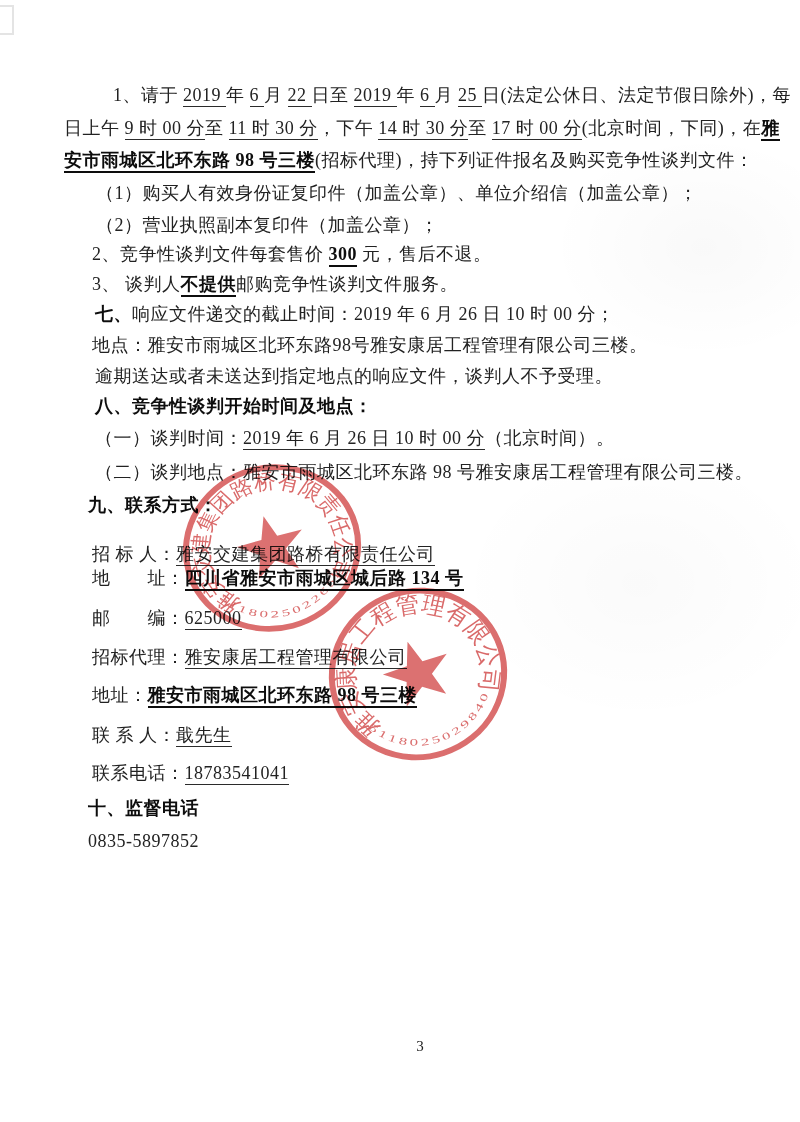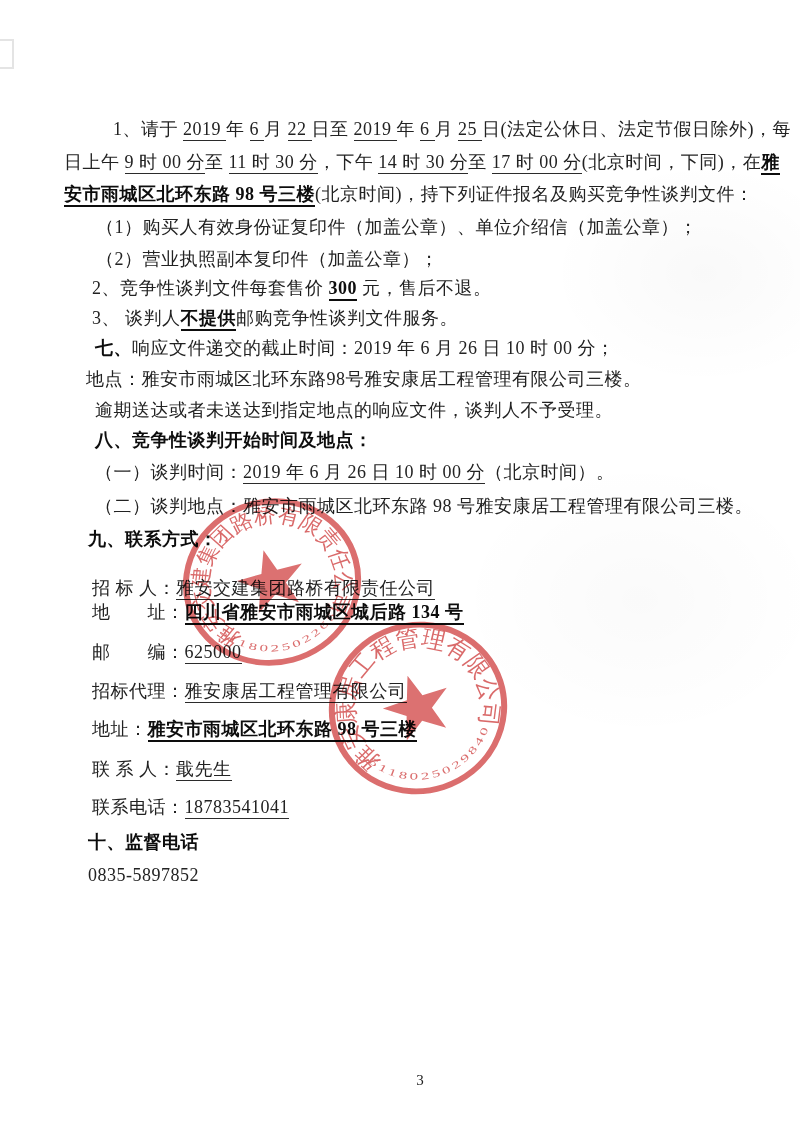--- a/index.html
+++ b/index.html
@@ -8,21 +8,20 @@
     background:#ffffff;
     font-family:"Liberation Serif","DejaVu Serif",serif;
     position:relative;overflow:hidden;
   }
   .page{
     position:absolute;inset:0;
     background:
       radial-gradient(220px 160px at 88% 22%, rgba(0,0,0,0.022), rgba(0,0,0,0) 70%),
       radial-gradient(260px 200px at 80% 52%, rgba(0,0,0,0.018), rgba(0,0,0,0) 70%),
       #ffffff;
-    margin-top: 34px;
   }
   .line{
     position:absolute;
     font-size:18px;line-height:26px;
     color:#222;letter-spacing:0.5px;
     white-space:pre;
   }
   .line .b{font-weight:bold;color:#0d0d0d;}
   .line .u{border-bottom:1.4px solid #2b2b2b;padding-bottom:1px;}
   .line .b.u{border-bottom-width:2px;border-bottom-color:#0d0d0d;}
@@ -45,27 +44,27 @@
 </style>
 </head>
 <body>
 
 <div class="page">
   <div class="artifact"></div>
 
   <div>
       <div class="line" style="left: 113px; top: 82px;"><span>1、请于 </span><span class="u">2019 </span><span>年 </span><span class="u">6 </span><span>月 </span><span class="u">22 </span><span>日至 </span><span class="u">2019 </span><span>年 </span><span class="u">6 </span><span>月 </span><span class="u">25 </span><span>日(法定公休日、法定节假日除外)，每</span></div>
       <div class="line" style="left: 64px; top: 115px; text-align: right;"><span>日上午 </span><span class="u">9 时 00 分</span><span>至 </span><span class="u">11 时 30 分</span><span>，下午 </span><span class="u">14 时 30 分</span><span>至 </span><span class="u">17 时 00 分</span><span>(北京时间，下同)，在</span><span class="b u">雅</span></div>
-      <div class="line" style="left: 64px; top: 147px;"><span class="b u">安市雨城区北环东路 98 号三楼</span><span>(北京时间)，持下列证件报名及购买竞争性谈判文件：</span></div>
+      <div class="line" style="left: 64px; top: 147px;"><span class="b u">安市雨城区北环东路 98 号三楼</span><span>(招标代理)，持下列证件报名及购买竞争性谈判文件：</span></div>
       <div class="line" style="left: 96px; top: 180px;"><span>（1）购买人有效身份证复印件（加盖公章）、单位介绍信（加盖公章）；</span></div>
       <div class="line" style="left: 96px; top: 212px;"><span>（2）营业执照副本复印件（加盖公章）；</span></div>
       <div class="line" style="left: 92px; top: 241px;"><span>2、竞争性谈判文件每套售价 </span><span class="b u">300</span><span> 元，售后不退。</span></div>
       <div class="line" style="left: 92px; top: 271px; text-align: center;"><span>3、 谈判人</span><span class="b u">不提供</span><span>邮购竞争性谈判文件服务。</span></div>
       <div class="line" style="left: 95px; top: 301px;"><span class="b">七、</span><span>响应文件递交的截止时间：2019 年 6 月 26 日 10 时 00 分；</span></div>
-      <div class="line" style="left: 86px; top: 332px; text-align: center;"><span>地点：雅安市雨城区北环东路98号雅安康居工程管理有限公司三楼。</span></div>
+      <div class="line" style="left: 92px; top: 332px; text-align: center;"><span>地点：雅安市雨城区北环东路98号雅安康居工程管理有限公司三楼。</span></div>
       <div class="line" style="left: 95px; top: 363px; text-align: center;"><span>逾期送达或者未送达到指定地点的响应文件，谈判人不予受理。</span></div>
       <div class="line" style="left: 95px; top: 393px;"><span class="b">八、竞争性谈判开始时间及地点：</span></div>
       <div class="line" style="left: 95px; top: 425px; text-align: right;"><span>（一）谈判时间：</span><span class="u">2019 年 6 月 26 日 10 时 00 分</span><span>（北京时间）。</span></div>
       <div class="line" style="left: 95px; top: 459px;"><span>（二）谈判地点：雅安市雨城区北环东路 98 号雅安康居工程管理有限公司三楼。</span></div>
       <div class="line" style="left: 88px; top: 492px;"><span class="b">九、联系方式：</span></div>
       <div class="line" style="left: 92px; top: 541px;"><span>招 标 人：</span><span class="u">雅安交建集团路桥有限责任公司</span></div>
       <div class="line" style="left: 92px; top: 565px;"><span>地　　址：</span><span class="b u">四川省雅安市雨城区城后路 134 号</span></div>
       <div class="line" style="left: 92px; top: 605px; text-align: right;"><span>邮　　编：</span><span class="u">625000</span></div>
       <div class="line" style="left: 92px; top: 644px;"><span>招标代理：</span><span class="u">雅安康居工程管理有限公司</span></div>
       <div class="line" style="left: 92px; top: 682px;"><span>地址：</span><span class="b u">雅安市雨城区北环东路 98 号三楼</span></div>

